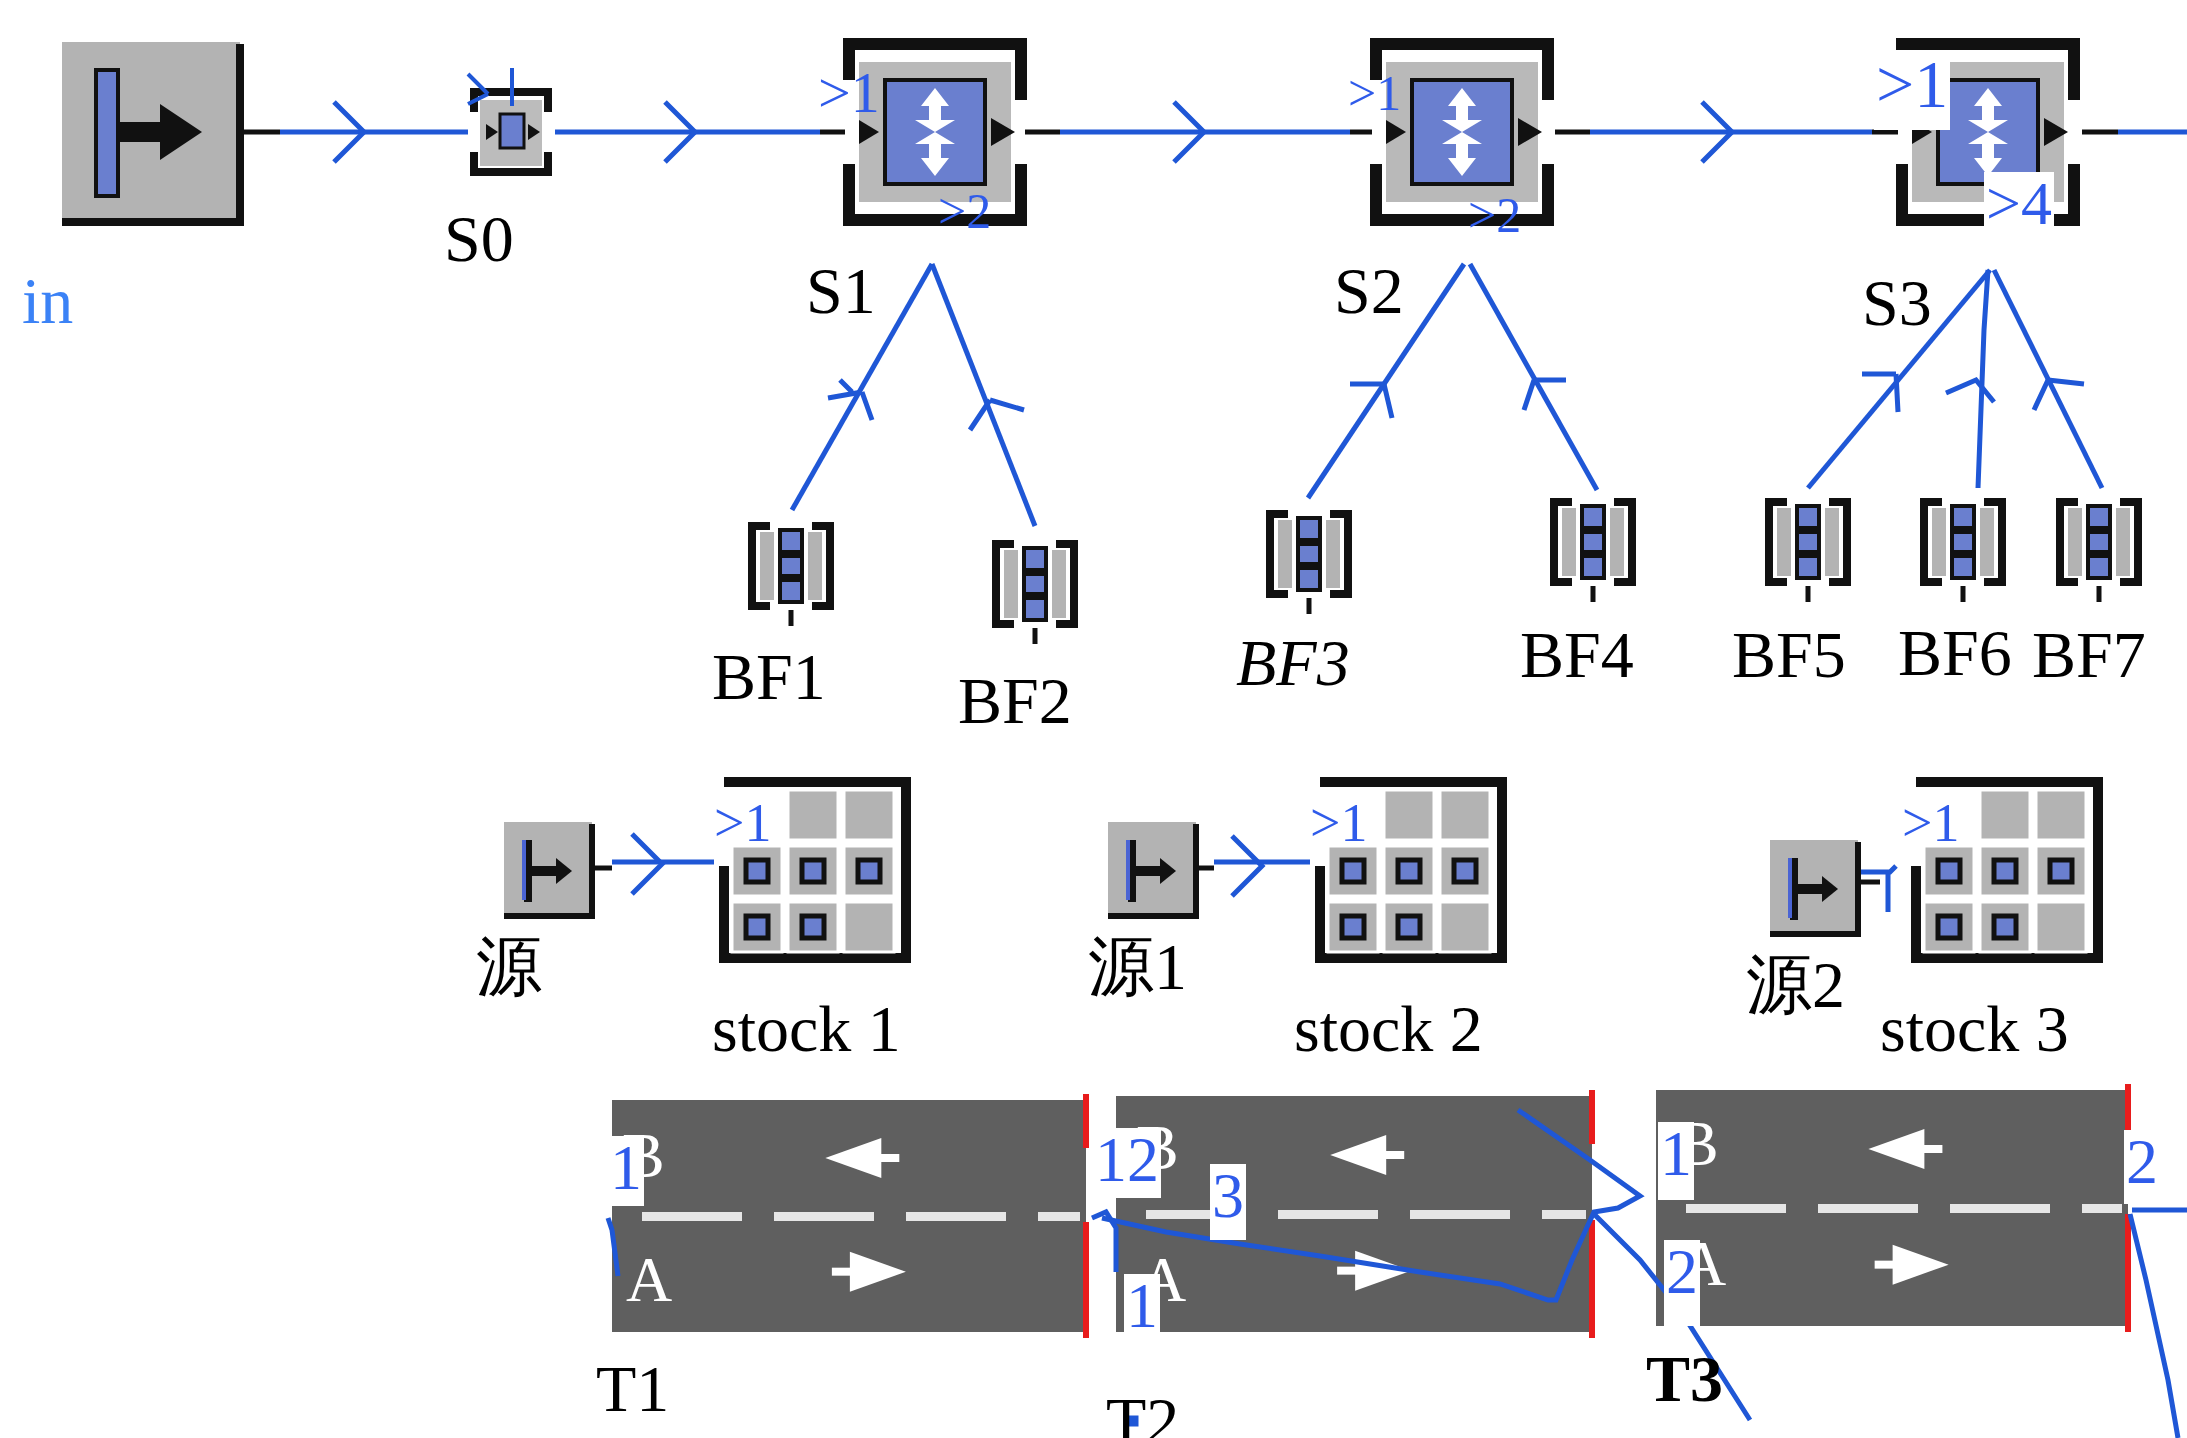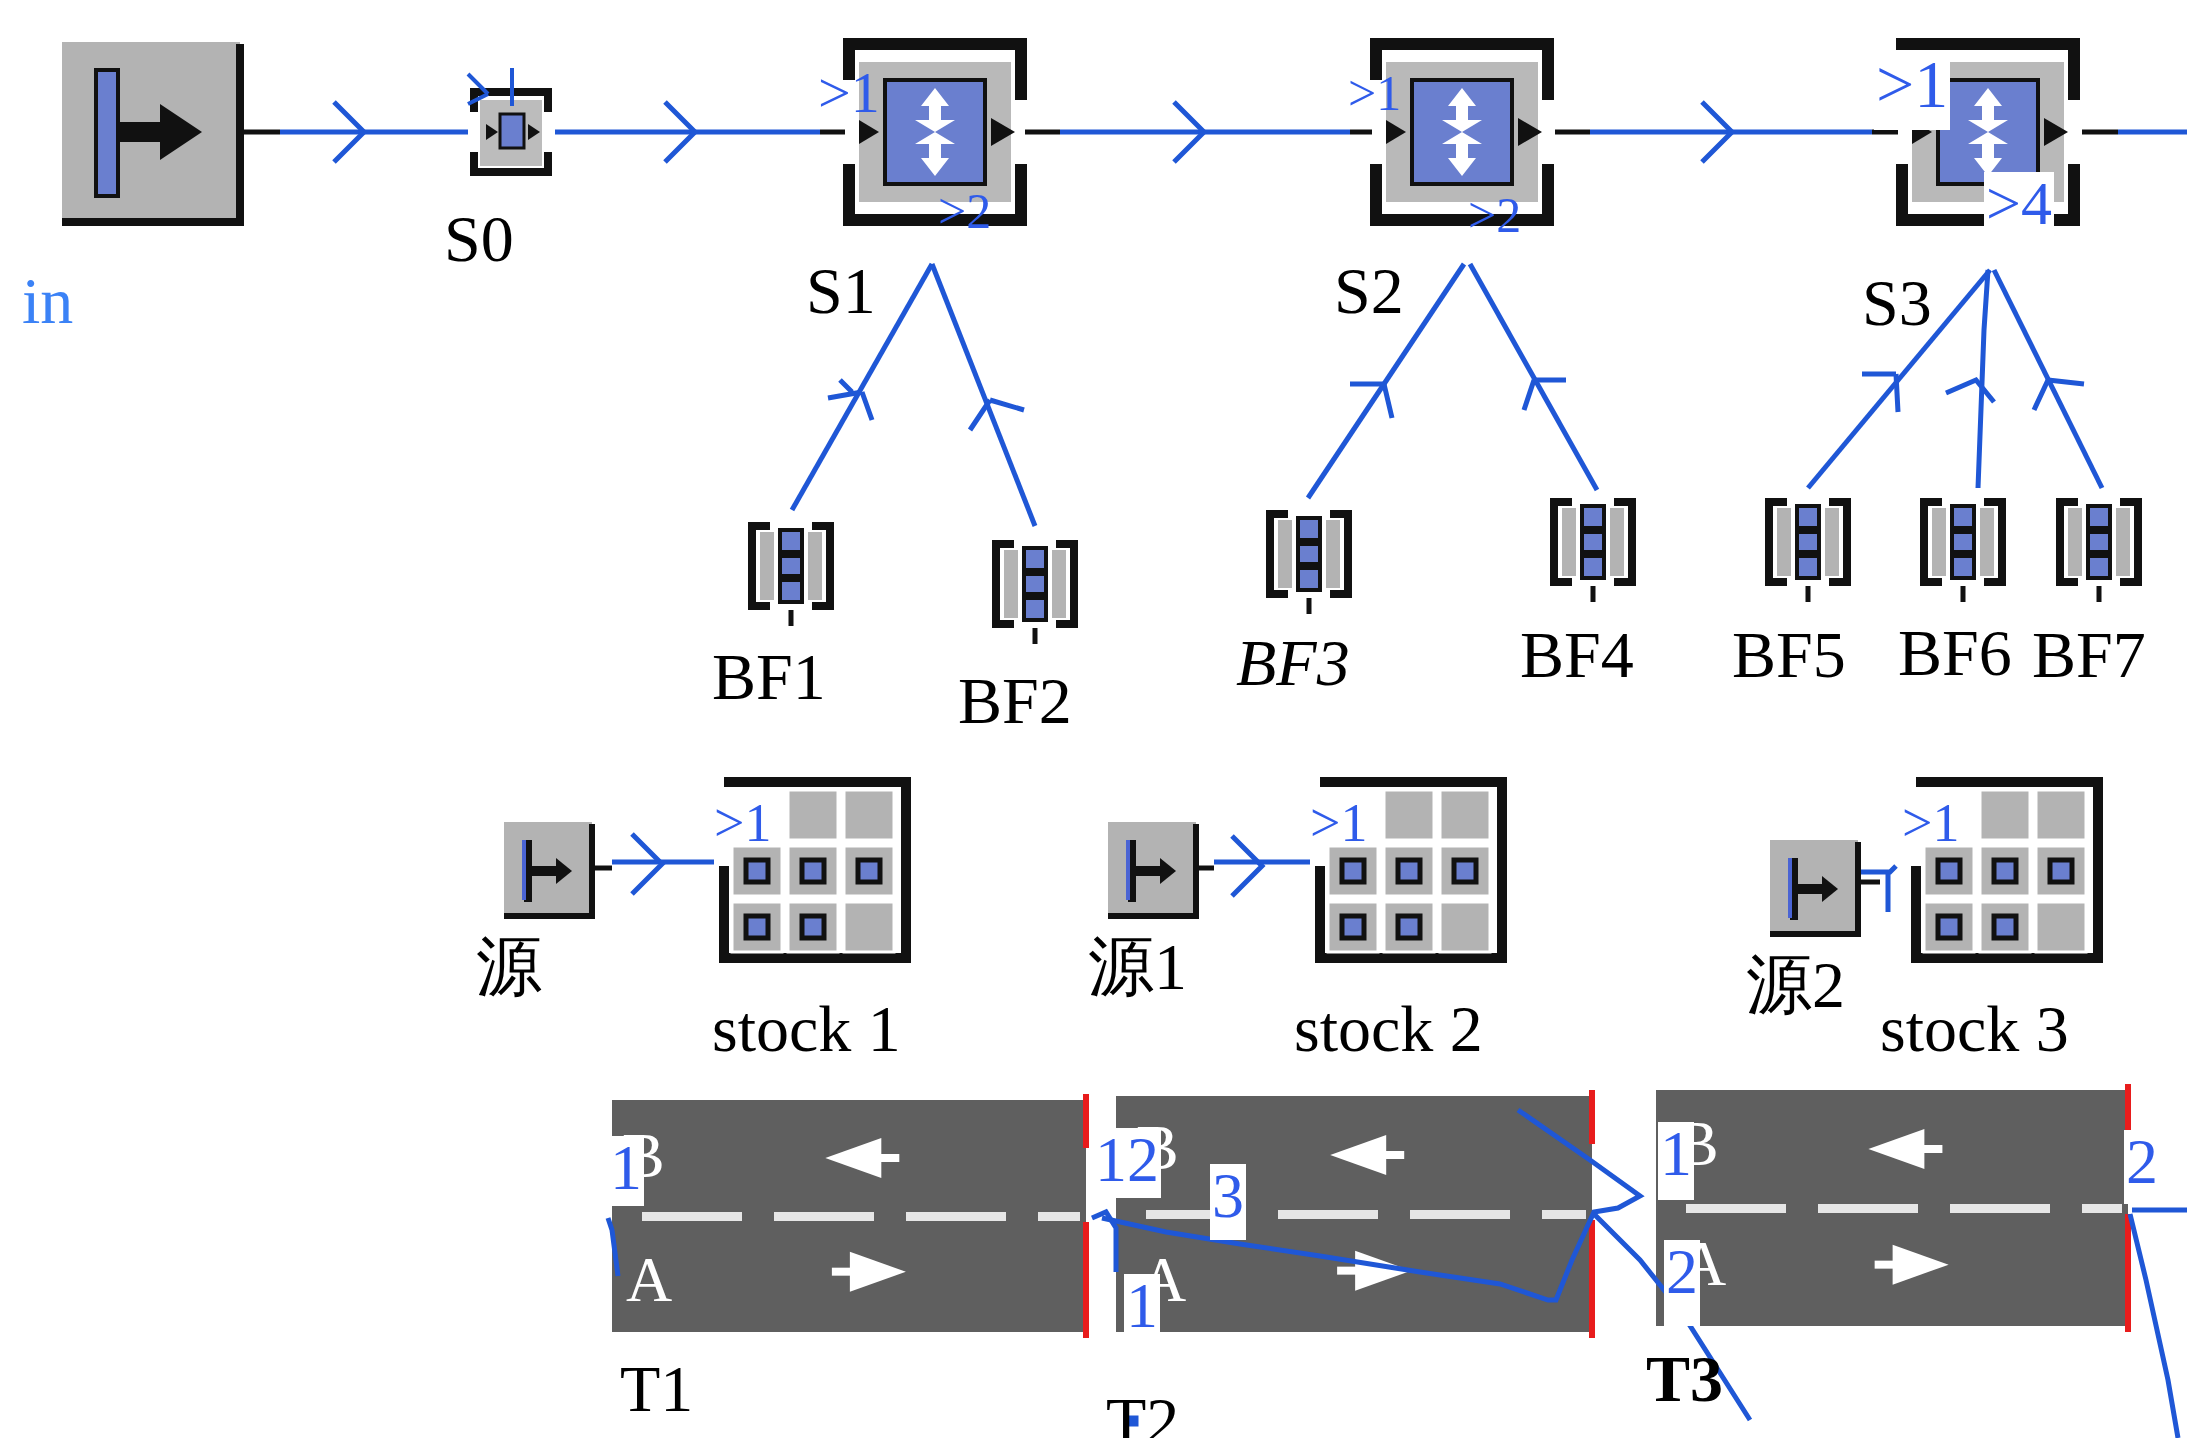--- a/index.html
+++ b/index.html
@@ -292,21 +292,21 @@
 <div class="lbl" style="left:476px;top:934px;">源</div>
 <div class="lbl" style="left:1088px;top:934px;">源1</div>
 <div class="lbl" style="left:1746px;top:952px;">源2</div>
 <div class="lbl" style="left:712px;top:996px;">stock 1</div>
 <div class="lbl" style="left:1294px;top:996px;">stock 2</div>
 <div class="lbl" style="left:1880px;top:996px;">stock 3</div>
 <div class="port noBg" style="left:712px;top:796px;font-size:54px;">&gt;1</div>
 <div class="port noBg" style="left:1308px;top:796px;font-size:54px;">&gt;1</div>
 <div class="port noBg" style="left:1900px;top:796px;font-size:54px;">&gt;1</div>
 
-<div class="lbl" style="left:620px;top:1356px;">T1</div>
+<div class="lbl" style="left:596px;top:1356px;">T1</div>
 <div class="lbl" style="left:1106px;top:1388px;">T2</div>
 <div class="lbl" style="left:1646px;top:1346px;font-weight:bold;">T3</div>
 
 <div class="lane" style="left:622px;top:1124px;">B</div>
 <div class="lane" style="left:626px;top:1248px;">A</div>
 <div class="lane" style="left:1136px;top:1116px;">B</div>
 <div class="lane" style="left:1140px;top:1248px;">A</div>
 <div class="lane" style="left:1676px;top:1112px;">B</div>
 <div class="lane" style="left:1680px;top:1232px;">A</div>
 

